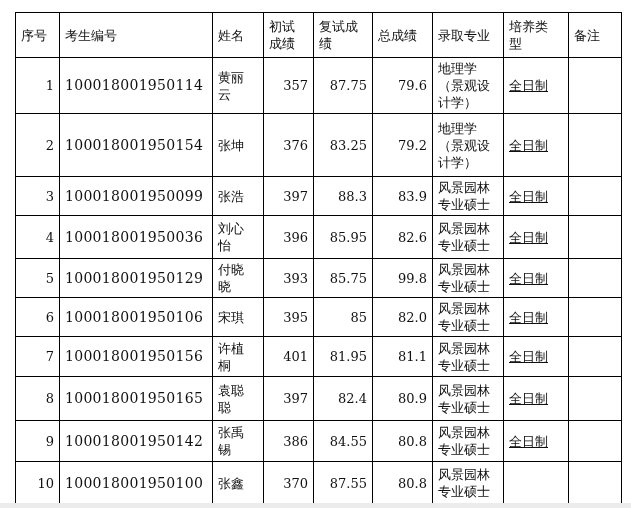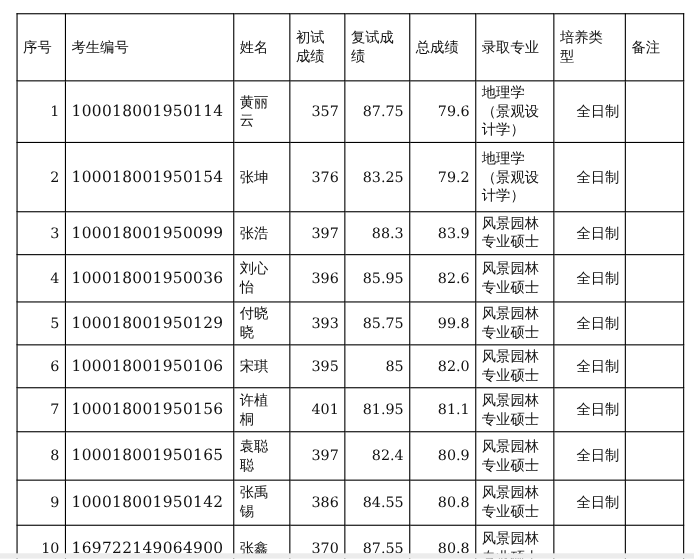--- a/index.html
+++ b/index.html
@@ -26,21 +26,21 @@
     white-space:pre-wrap;
     font-weight:normal;
     overflow:hidden;
   }
   th.h{ text-align:left; }
   td.c-serial{ text-align:right; padding-right:7px; }
   td.c-id{ text-align:left; padding-left:8px; font-size:14px; letter-spacing:0.3px;}
   td.c-name{ text-align:left;margin-left:13px; }
   td.c-s1, td.c-s2, td.c-s3{ text-align:right; padding-right:6px; }
   td.c-major{ text-align:left; }
-  td.c-type{ text-align:right; }
+  td.c-type{ text-align:left;text-decoration:underline; }
   td.c-note{ text-align:left; }
 
   .watermark{
     position:absolute;
     left:452px;top:462px;
     display:flex;align-items:center;
     z-index:5;
     pointer-events:none;
     opacity:0.85;
   }
@@ -78,21 +78,21 @@
         <col style="width:153px">
         <col style="width:51px">
       <col style="width:50px">
         <col style="width:59px">
         <col style="width:60px">
       <col style="width:71px">
         <col style="width:65px">
         <col style="width:53px">
     </colgroup>
     <thead>
-      <tr style="height:61px">
+      <tr style="height:45px">
         <th class="h">序号</th>
         <th class="h">考生编号</th>
         <th class="h">姓名</th>
         <th class="h">初试
 成绩</th>
         <th class="h">复试成
 绩</th>
         <th class="h">总成绩</th>
         <th class="h">录取专业</th>
         <th class="h">培养类
@@ -212,21 +212,21 @@
         <td class="c-s1">386</td>
         <td class="c-s2">84.55</td>
         <td class="c-s3">80.8</td>
         <td class="c-major">风景园林
 专业硕士</td>
         <td class="c-type">全日制</td>
         <td class="c-note"></td>
       </tr>
       <tr style="height:43px">
         <td class="c-serial">10</td>
-        <td class="c-id">169722149064900</td>
+        <td class="c-id">100018001950100</td>
         <td class="c-name">张鑫</td>
         <td class="c-s1">370</td>
         <td class="c-s2">87.55</td>
         <td class="c-s3">80.8</td>
         <td class="c-major">风景园林
 专业硕士</td>
         <td class="c-type"></td>
         <td class="c-note"></td>
       </tr>
     </tbody>

